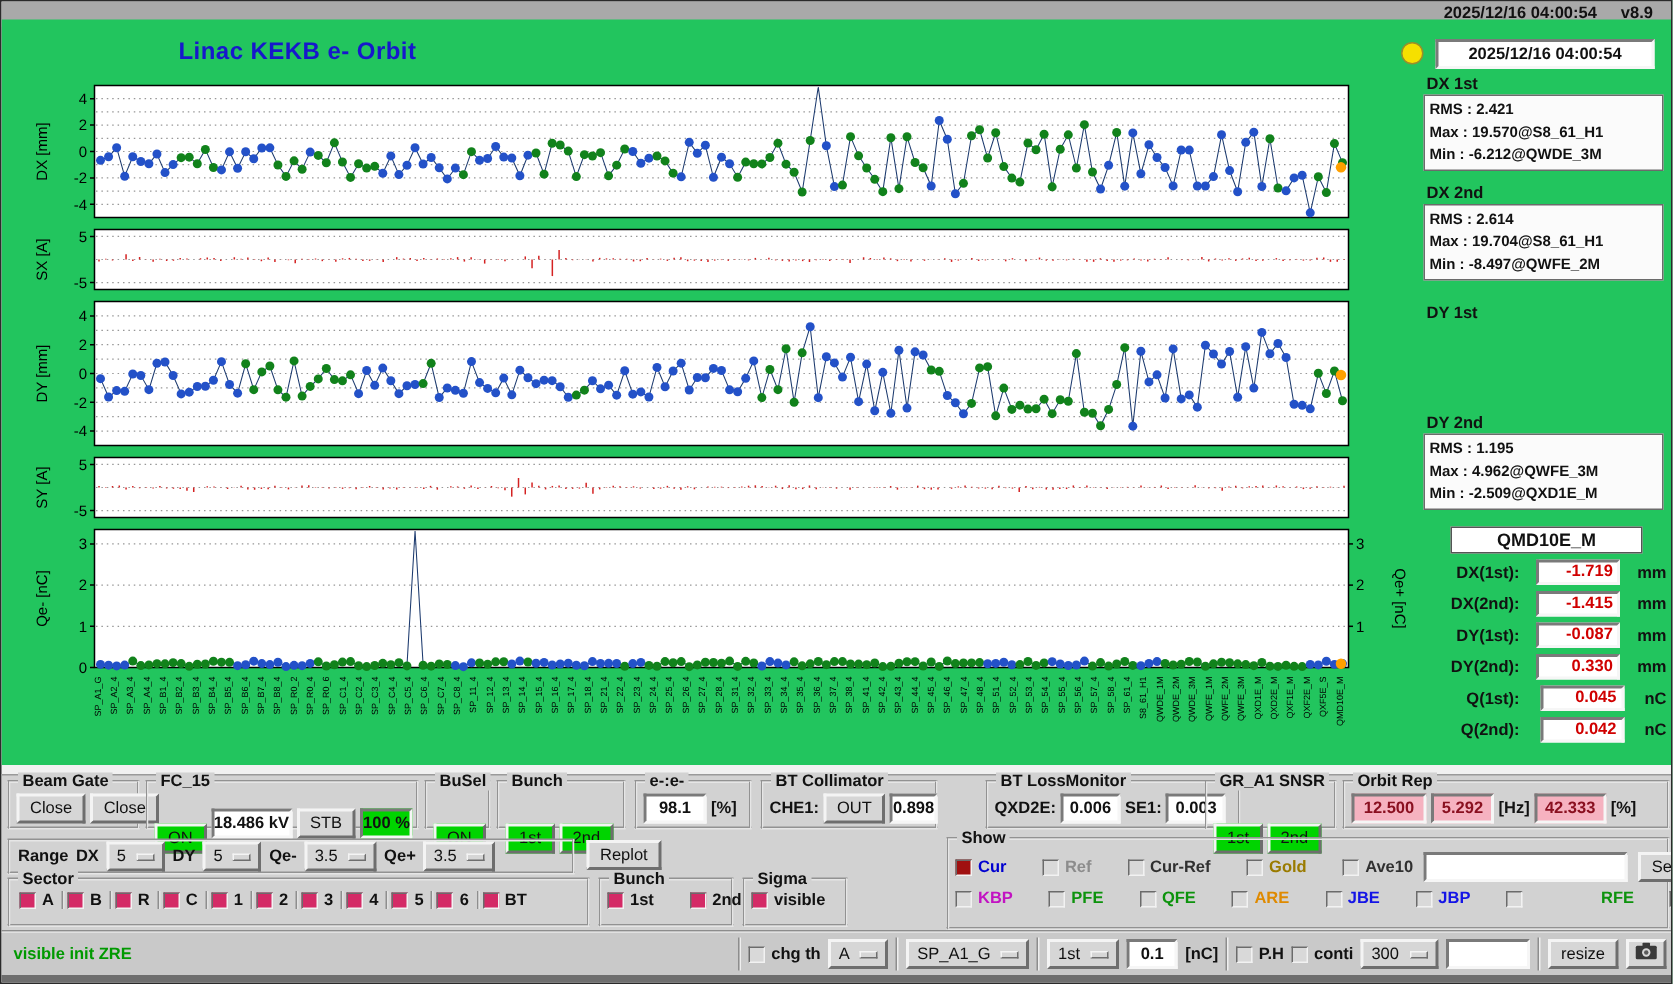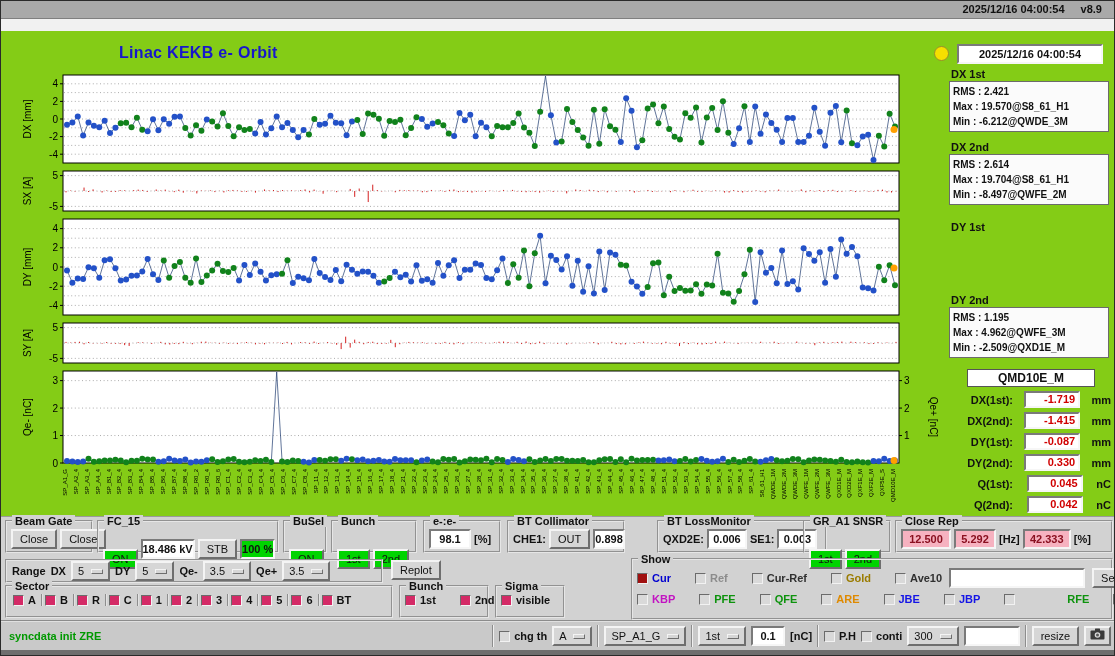--- a/index.html
+++ b/index.html
@@ -1,21 +1,21 @@
 <!DOCTYPE html>
 <html><head>
 <meta charset="utf-8">
 <style>
   *{margin:0;padding:0;box-sizing:border-box;}
   html,body{background:#8a8a8a;}
   body{font-family:"Liberation Sans",sans-serif;color:#111;}
   .app{position:relative;width:1115px;height:656px;background:#f1f1f1;border:1px solid #2a2a2a;overflow:hidden;}
   .topbar{position:absolute;top:0;left:0;right:0;height:18px;background:#a9a9a9;border-bottom:1px solid #7f7f7f;}
   .topbar .txt{position:absolute;right:12px;top:2px;font-size:11px;font-weight:bold;display:flex;gap:16px;}
-  .main{position:absolute;top:30px;left:0;right:0;height:497px;background:#84cc16;}
+  .main{position:absolute;top:12px;left:0;right:0;height:497px;background:#22c55e;}
   .title{position:absolute;left:118px;top:13px;font-size:16px;font-weight:bold;color:#1717cc;letter-spacing:.3px;}
   .lamp{position:absolute;left:933px;top:15px;width:15px;height:15px;border-radius:50%;background:#f6e000;border:1px solid #998f2a;}
   .sunk{background:#fff;border-style:solid;border-width:2px;border-color:#7a7a7a #f6f6f6 #f6f6f6 #7a7a7a;}
   .raised,.btn,.dd{background:#d6d6d6;border-style:solid;border-width:2px;border-color:#f4f4f4 #6e6e6e #6e6e6e #f4f4f4;}
   .timebox{position:absolute;left:956px;top:13px;width:146px;height:20px;font-size:11px;font-weight:bold;text-align:center;line-height:16px;}
   .statgrp{position:absolute;left:948px;width:160px;}
   .statlabel{font-size:11px;font-weight:bold;margin:0 0 1px 2px;}
   .statbox{border:1px solid #6b6b6b;background:#fbfbfb;padding:2px 3px;font-size:10px;font-weight:bold;line-height:15px;white-space:nowrap;overflow:hidden;}
   .qmd{position:absolute;left:950px;top:338px;width:160px;}
   .qmd-title{width:128px;margin:0 auto;border:1px solid #555;background:#fff;font-size:12px;font-weight:bold;text-align:center;padding:1px 0;}
@@ -1193,21 +1193,21 @@
 
     <div class="lf" style="left:802px;top:3px;width:88px;height:33px">
       <span class="lfl">GR_A1 SNSR</span>
       <div class="lfrow">
         <button class="btn g">1st</button>
         <button class="btn g">2nd</button>
       </div>
     </div>
 
     <div class="lf" style="left:894px;top:3px;width:218px;height:33px">
-      <span class="lfl">Close Rep</span>
+      <span class="lfl">Orbit Rep</span>
       <div class="lfrow">
         <span class="vbox pink" style="width:50px">12.500</span>
         <span class="vbox pink" style="width:42px">5.292</span>
         <span class="slabel">[Hz]</span>
         <span class="vbox pink" style="width:48px">42.333</span>
         <span class="slabel">[%]</span>
       </div>
     </div>
 
     <div class="rangebox">
@@ -1381,21 +1381,21 @@
               <span class="cb" style="background: rgb(212, 42, 102);"></span>
               <span class="cl">visible</span>
             </span>
           </span>
       </div>
     </div>
 
   </div>
 
   <div class="statusbar">
-    <span class="msg">syncdata init ZRE</span>
+    <span class="msg">visible init ZRE</span>
     <div class="sb-right">
       <span class="vsep"></span>
       <span class="ck">
         <span class="cb"></span>
         <span class="cl">chg th</span>
       </span>
       <span class="dd">
         <span>A</span>
         <span class="ddi"></span>
       </span>

